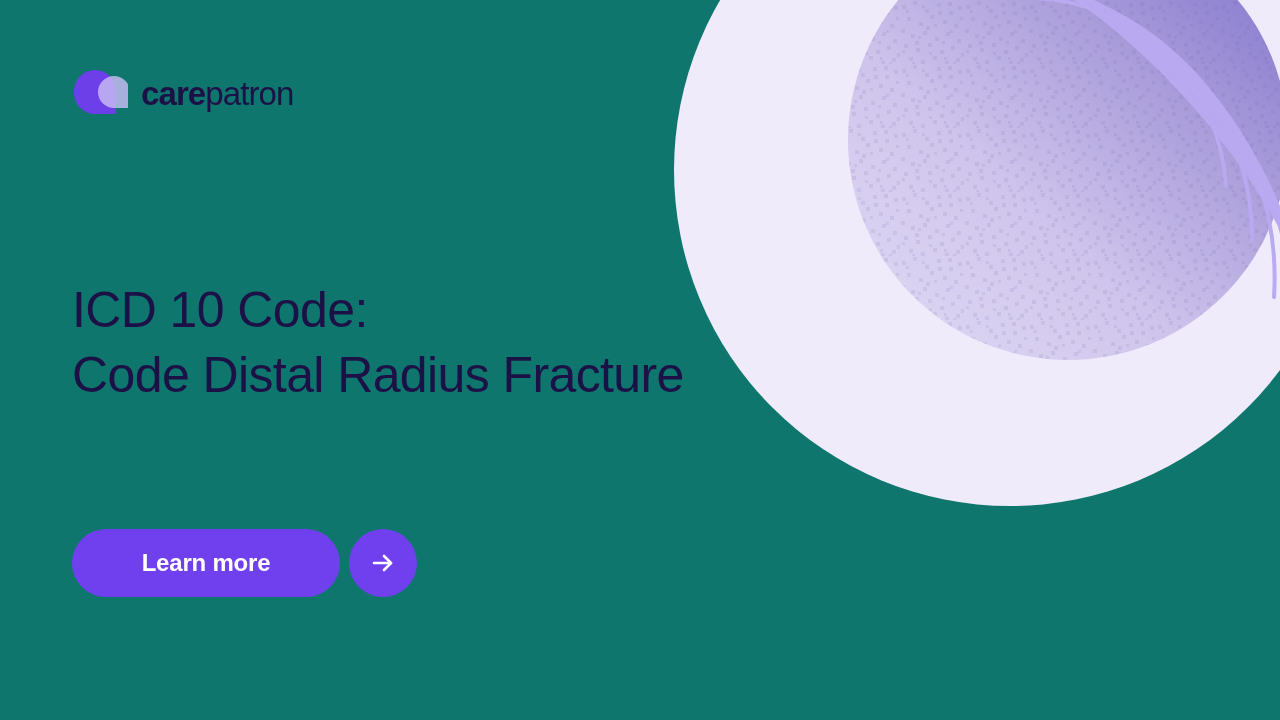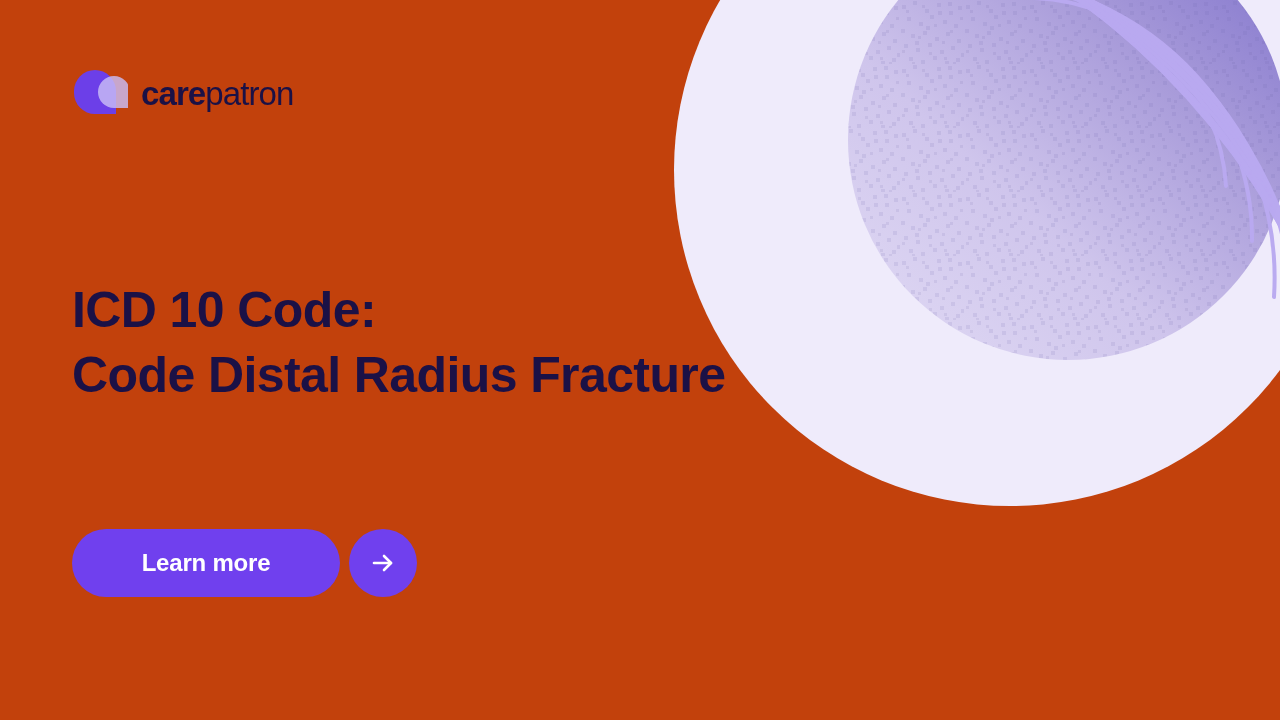--- a/index.html
+++ b/index.html
@@ -13,21 +13,21 @@
 
   body {
     font-family: "Liberation Sans", sans-serif;
     background: #eae5f8;
   }
 
   .banner {
     position: relative;
     width: 1280px;
     height: 720px;
-    background: #c2410c;
+    background: #0f766e;
     overflow: hidden;
   }
 
   
   .decor {
     position: absolute;
     top: 0;
     right: 0;
     width: 700px;
     height: 720px;
@@ -67,21 +67,21 @@
   .wordmark .patron { font-weight: 400; }
 
   
   .headline {
     position: absolute;
     left: 72px;
     top: 278px;
     width: 720px;
     color: #1b1146;
     font-size: 50px;
-    font-weight: 700;
+    font-weight: 400;
     line-height: 1.29;
     letter-spacing: -0.6px;
   }
   .headline .line { display: block; white-space: nowrap; }
 
   
   .cta-row {
     position: absolute;
     left: 72px;
     top: 529px;

